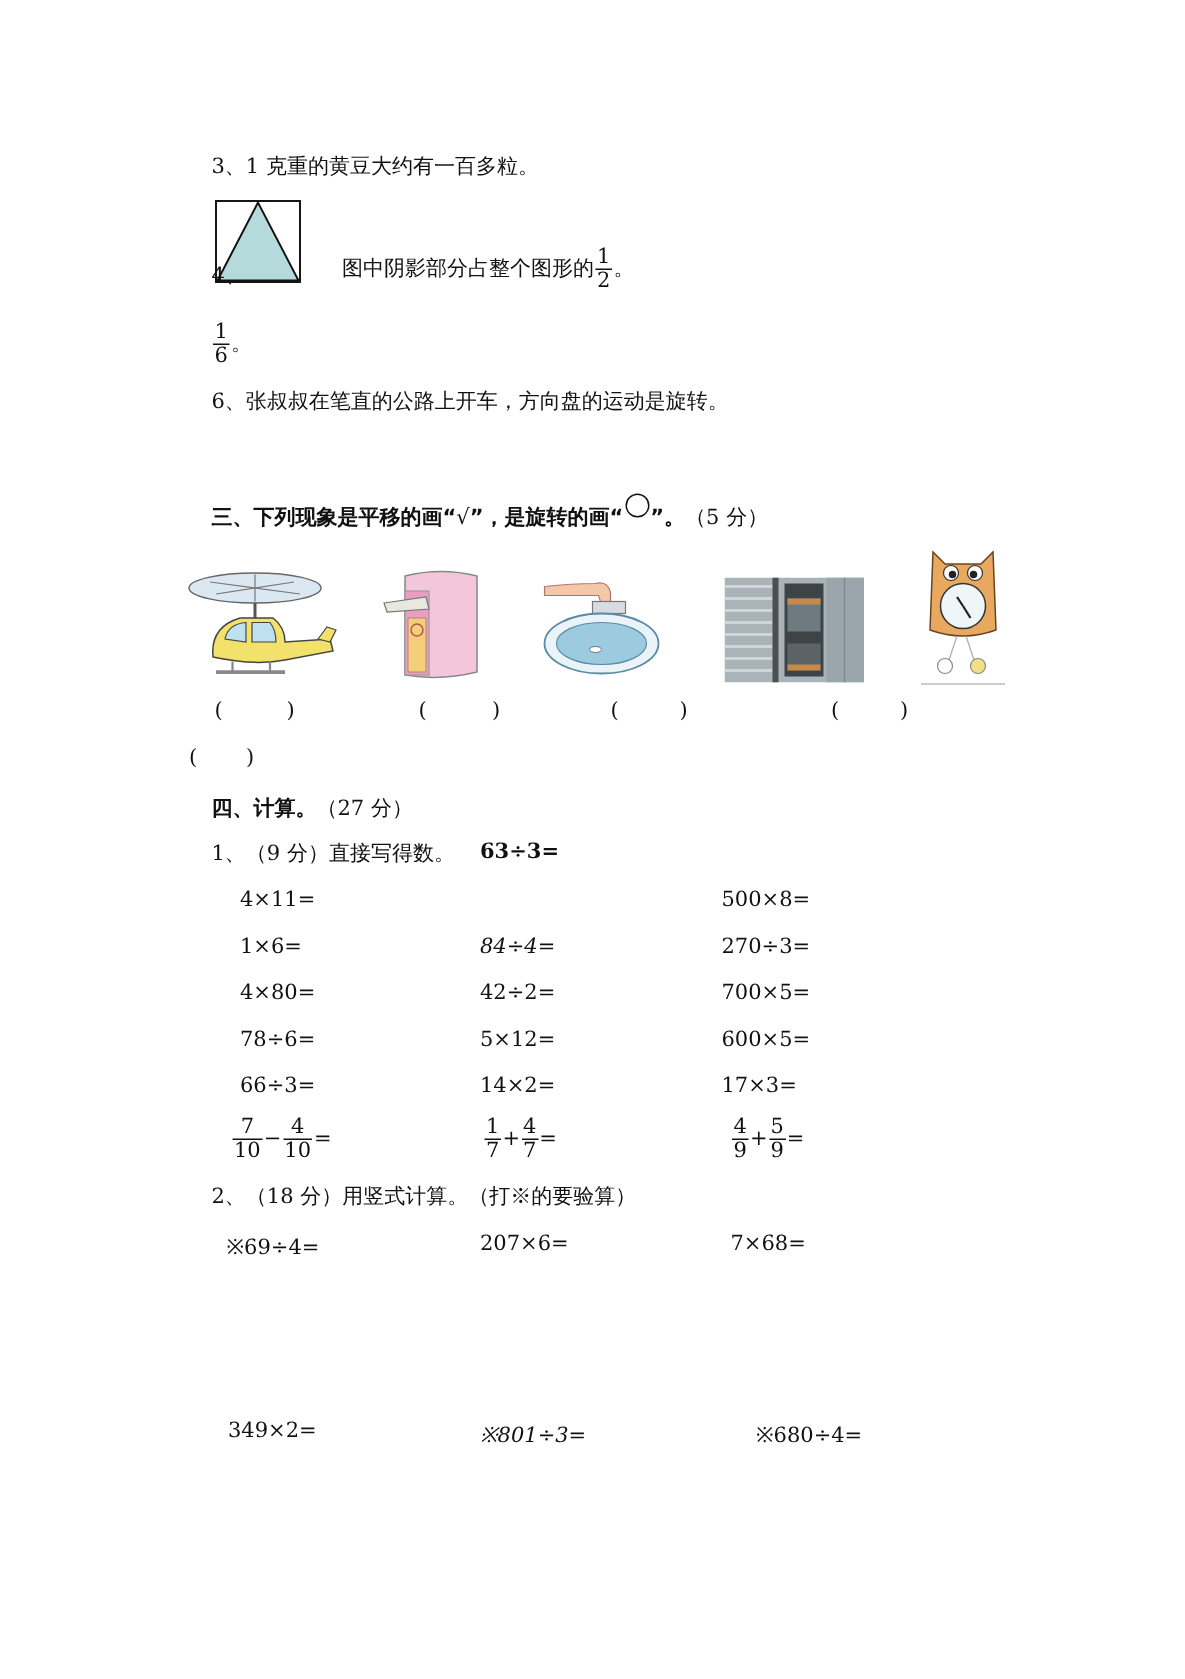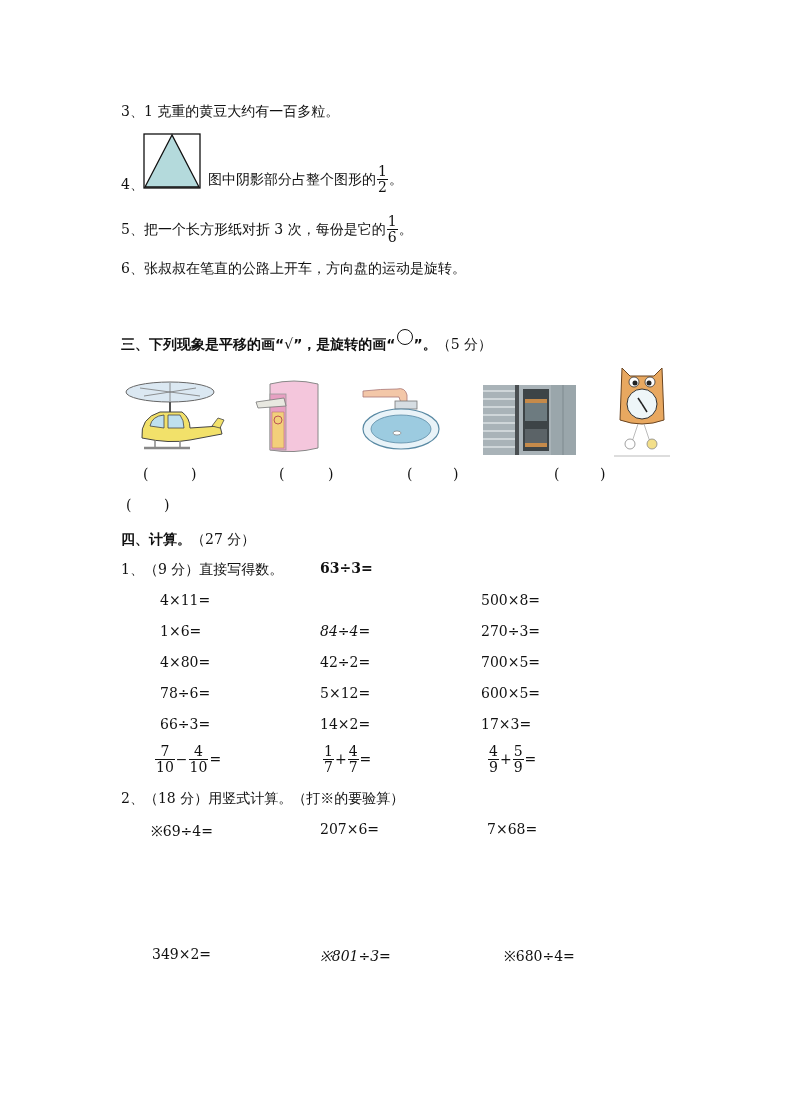--- a/index.html
+++ b/index.html
@@ -1,19 +1,19 @@
 <!DOCTYPE html>
 <html><head>
 <meta charset="utf-8">
 <style>
   html, body { margin: 0; padding: 0; background: #ffffff; }
   body { width: 790px; height: 1119px; position: relative; overflow: hidden;
          font-family: "DejaVu Serif", "Liberation Serif", serif; color: #111; font-size: 14px; }
   .abs { position: absolute; white-space: nowrap; }
-  .line { font-size: 14px; line-height: 18px; }
+  .line { font-size: 14px; line-height: 18px; margin-left: 20px; }
   .bold { font-weight: bold; font-family: "DejaVu Sans", "Liberation Sans", sans-serif; }
   .frac { display: inline-block; vertical-align: middle; text-align: center; font-size: 14px; line-height: 15px; margin: 0 1px; }
   .frac .num { display: block; border-bottom: 1px solid #111; padding: 0 1px; }
   .frac .den { display: block; padding: 0 1px; }
   .paren { font-size: 14px; }
   .calc { font-size: 14px; }
   .circle-mark { display: inline-block; width: 14px; height: 14px; border: 1.4px solid #111; border-radius: 50%; vertical-align: 4px; margin: 0 1px; }
   svg { display: block; }
 </style>
 </head>
@@ -26,21 +26,21 @@
     <rect x="1" y="1" width="56" height="54" fill="#fff" stroke="#111" stroke-width="1.3"></rect>
     <polygon points="29,2 2,54 56,54" fill="#b4dadc" stroke="#111" stroke-width="1.3"></polygon>
   </svg>
 </div>
 <div class="abs line" style="left:121px; top:175px;">4、</div>
 <div class="abs line" style="left:208px; top:164px;">
   <span>图中阴影部分占整个图形的</span><span class="frac"><span class="num">1</span><span class="den">2</span></span><span>。</span>
 </div>
 
 <div class="abs line" style="left:121px; top:214px;">
-  <span>5、把一个长方形纸对折 3 次，每份是它的</span><span class="frac"><span class="num">1</span><span class="den">6</span></span><span>。</span>
+  <span class="frac"><span class="num">1</span><span class="den">6</span></span><span>。</span>
 </div>
 
 <div class="abs line" style="left:121px; top:259px;">6、张叔叔在笔直的公路上开车，方向盘的运动是旋转。</div>
 
 <div class="abs line bold" style="left:121px; top:329px;">
   <span>三、下列现象是平移的画“</span><span style="font-weight:normal;">√</span><span>”，是旋转的画“</span><span class="circle-mark"></span><span>”。</span><span style="font-weight:normal; font-family:'DejaVu Serif','Liberation Serif',serif;">（5 分）</span>
 </div>
 
 <div class="abs" style="left:120px; top:378px; width:106px; height:78px;">
   <svg width="106" height="78" viewBox="0 0 106 78">

